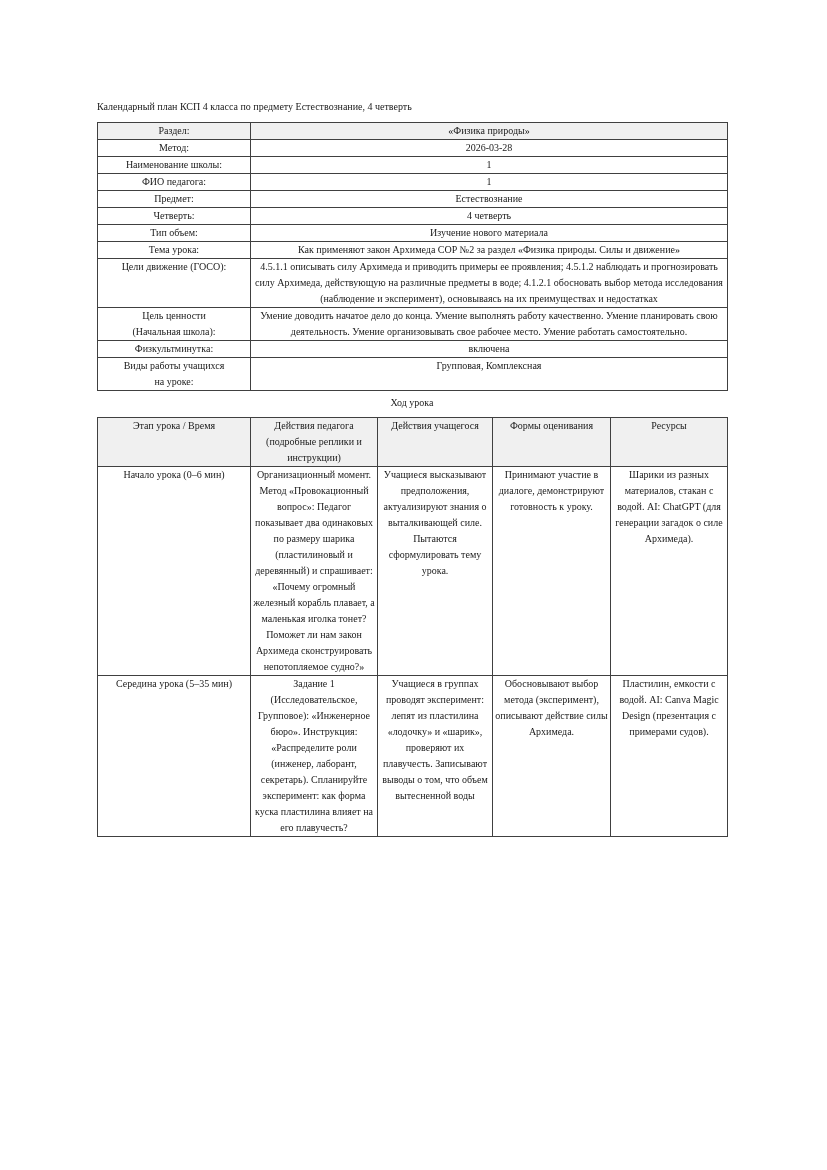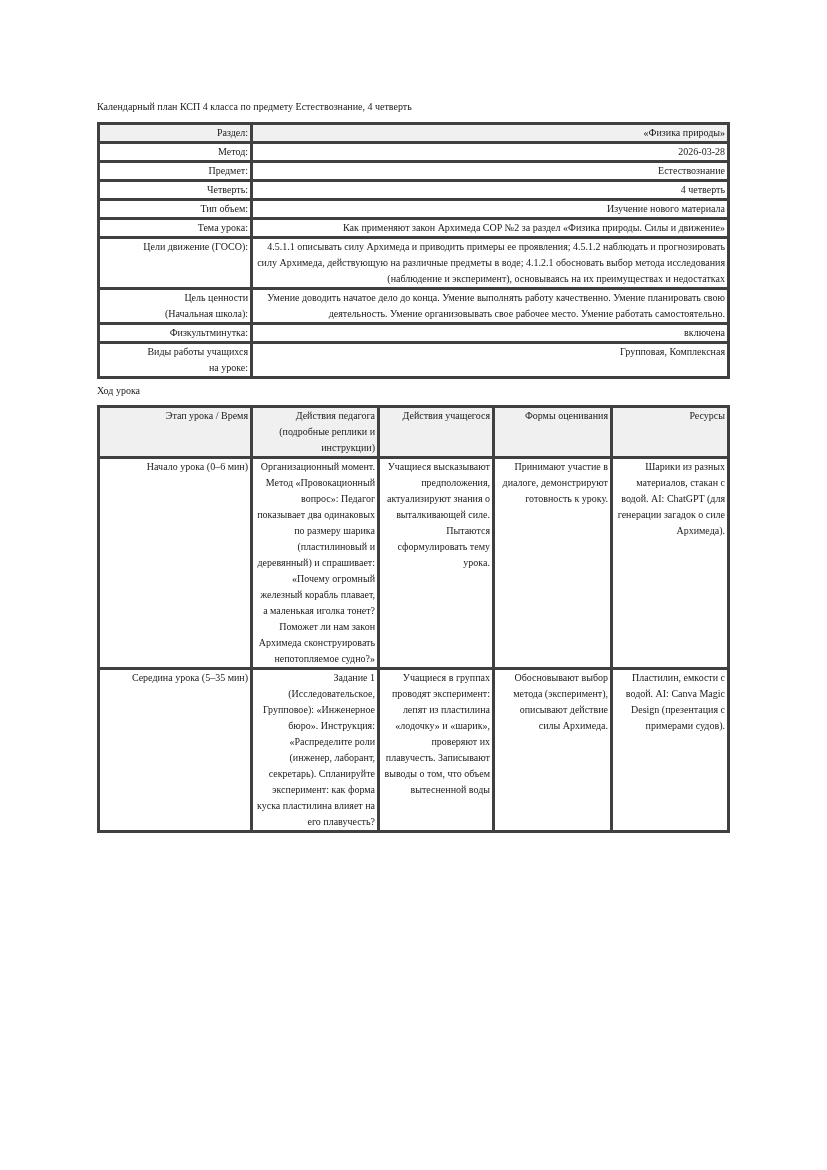--- a/index.html
+++ b/index.html
@@ -14,31 +14,31 @@
     line-height: 16px;
     overflow: hidden;
   }
   .content {
     position: absolute;
     left: 97px;
     top: 99px;
     width: 630px;
   }
   .doc-title { margin: 0 0 7px 0; }
-  .section-heading { margin: 4px 0 6px 0; }
+  .section-heading { margin: 4px 0 6px 0; text-align: center; }
   table {
     border-collapse: collapse;
     table-layout: fixed;
     width: 630px;
   }
   td, th {
-    border: 3px solid #404040;
+    border: 1px solid #404040;
     padding: 0 2px;
     vertical-align: top;
-    text-align: right;
+    text-align: center;
     font-weight: normal;
     white-space: pre-wrap;
     overflow: hidden;
     word-wrap: break-word;
   }
   tr.shaded td, tr.shaded th { background: #f0f0f0; }
   .clip { max-height: 206px; overflow: hidden; }
 </style>
 </head>
 <body>
@@ -54,20 +54,28 @@
           <col style="width:477px">
         </colgroup>
       <tbody>
         <tr class="shaded">
           <td>Раздел:</td>
           <td>«Физика природы»</td>
         </tr>
         <tr>
           <td>Метод:</td>
           <td>2026-03-28</td>
+        </tr>
+        <tr>
+          <td>Наименование школы:</td>
+          <td>1</td>
+        </tr>
+        <tr>
+          <td>ФИО педагога:</td>
+          <td>1</td>
         </tr>
         <tr>
           <td>Предмет:</td>
           <td>Естествознание</td>
         </tr>
         <tr>
           <td>Четверть:</td>
           <td>4 четверть</td>
         </tr>
         <tr>

